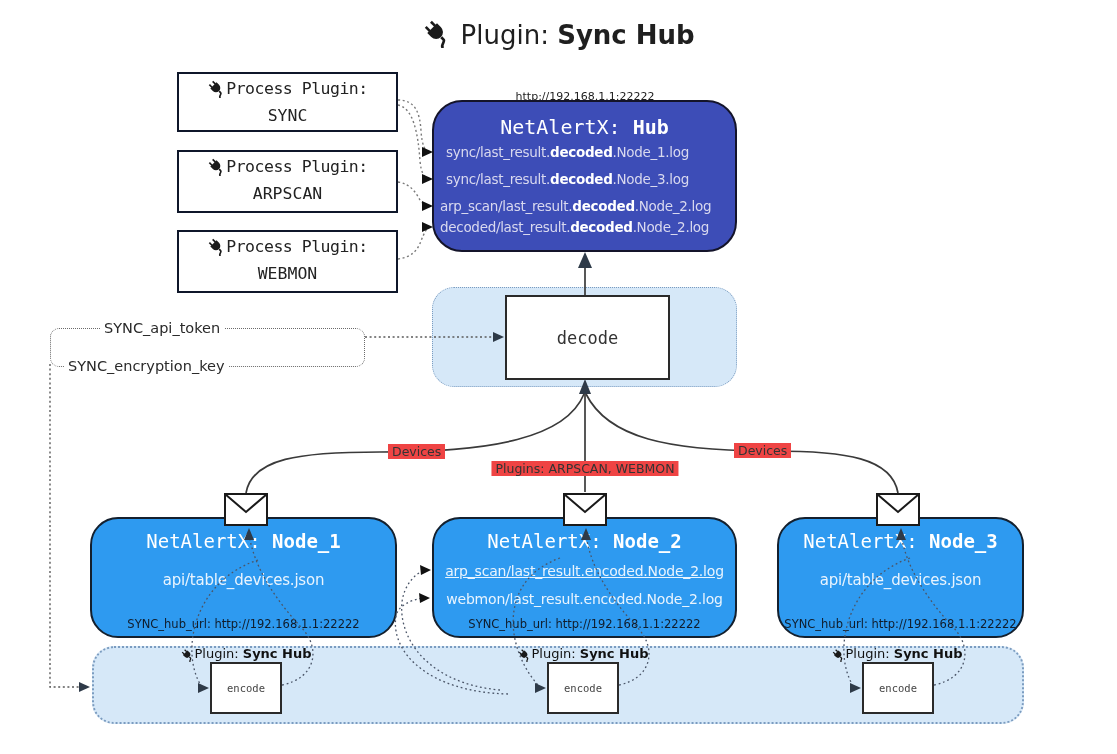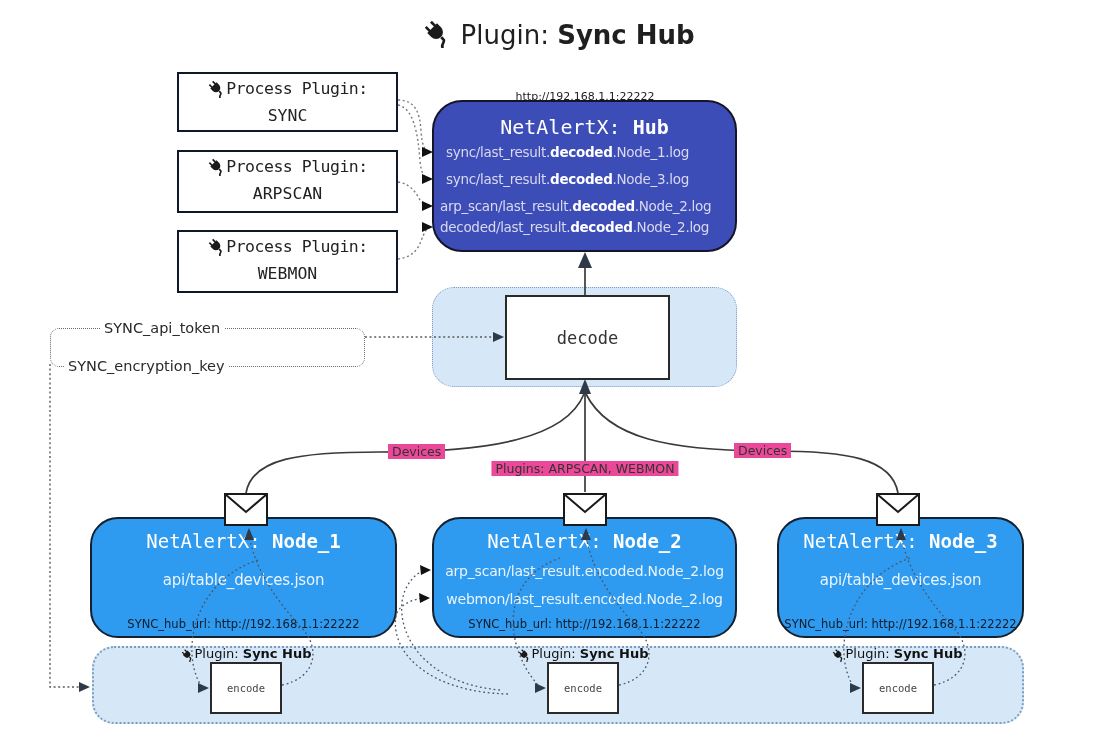--- a/index.html
+++ b/index.html
@@ -33,21 +33,21 @@
             display:flex;align-items:center;justify-content:center;}
   .decode-box{left:505px;top:295px;width:165px;height:85px;font-size:17px;color:#333;}
   .encode-box{width:72px;height:52px;font-size:10.5px;color:#444;}
 
   
   .settings-rect{position:absolute;left:50px;top:328px;width:315px;height:39px;
                  border:1.5px dotted #6a6a6a;border-radius:9px;box-sizing:border-box;}
   .setting-label{position:absolute;background:#fff;font-size:14.5px;color:#2a2a2a;padding:0 4px;white-space:nowrap;}
 
   
-  .edge-label{position:absolute;background:#ec4899;font-size:12.5px;color:#333;padding:0 4px;z-index:6;white-space:nowrap;}
+  .edge-label{position:absolute;background:#ef4444;font-size:12.5px;color:#333;padding:0 4px;z-index:6;white-space:nowrap;}
 
   
   .node{position:absolute;top:517px;height:121px;background:#2e9af0;border:2px solid #14202e;
         border-radius:28px;box-sizing:border-box;z-index:2;}
   .node-title{position:absolute;top:11px;left:0;right:0;text-align:center;color:#fff;font-size:19px;white-space:nowrap;}
   .node-title b{font-weight:bold;}
   .node-line{position:absolute;left:0;right:0;text-align:center;color:#e9f4fe;font-size:14px;letter-spacing:-0.2px;white-space:nowrap;}
   .node-huburl{position:absolute;bottom:5px;left:0;right:0;text-align:center;color:#101c2a;font-size:11.5px;white-space:nowrap;}
 
   
@@ -126,21 +126,21 @@
   <div class="edge-label" style="left:734px;top:443px;">Devices</div>
   <div class="edge-label" style="left:585px;top:461px;transform:translateX(-50%);">Plugins: ARPSCAN, WEBMON</div>
 
   <div class="node" style="left:90px;width:307px;">
     <div class="node-title mono"><span>NetAlertX: </span><b>Node_1</b></div>
     <div class="node-line" style="top:52px;font-size:15px;">api/table_devices.json</div>
     <div class="node-huburl">SYNC_hub_url: http://192.168.1.1:22222</div>
   </div>
   <div class="node" style="left:432px;width:305px;">
     <div class="node-title mono"><span>NetAlertX: </span><b>Node_2</b></div>
-    <div class="node-line" style="top:44px;">arp_scan/last_result.encoded.Node_2.log</div>
+    <div class="node-line" style="top:44px;text-decoration:underline;">arp_scan/last_result.encoded.Node_2.log</div>
     <div class="node-line" style="top:72px;">webmon/last_result.encoded.Node_2.log</div>
     <div class="node-huburl">SYNC_hub_url: http://192.168.1.1:22222</div>
   </div>
   <div class="node" style="left:777px;width:247px;">
     <div class="node-title mono"><span>NetAlertX: </span><b>Node_3</b></div>
     <div class="node-line" style="top:52px;font-size:15px;">api/table_devices.json</div>
     <div class="node-huburl">SYNC_hub_url: http://192.168.1.1:22222</div>
   </div>
 
   <svg class="envelope" style="left:224px;">

